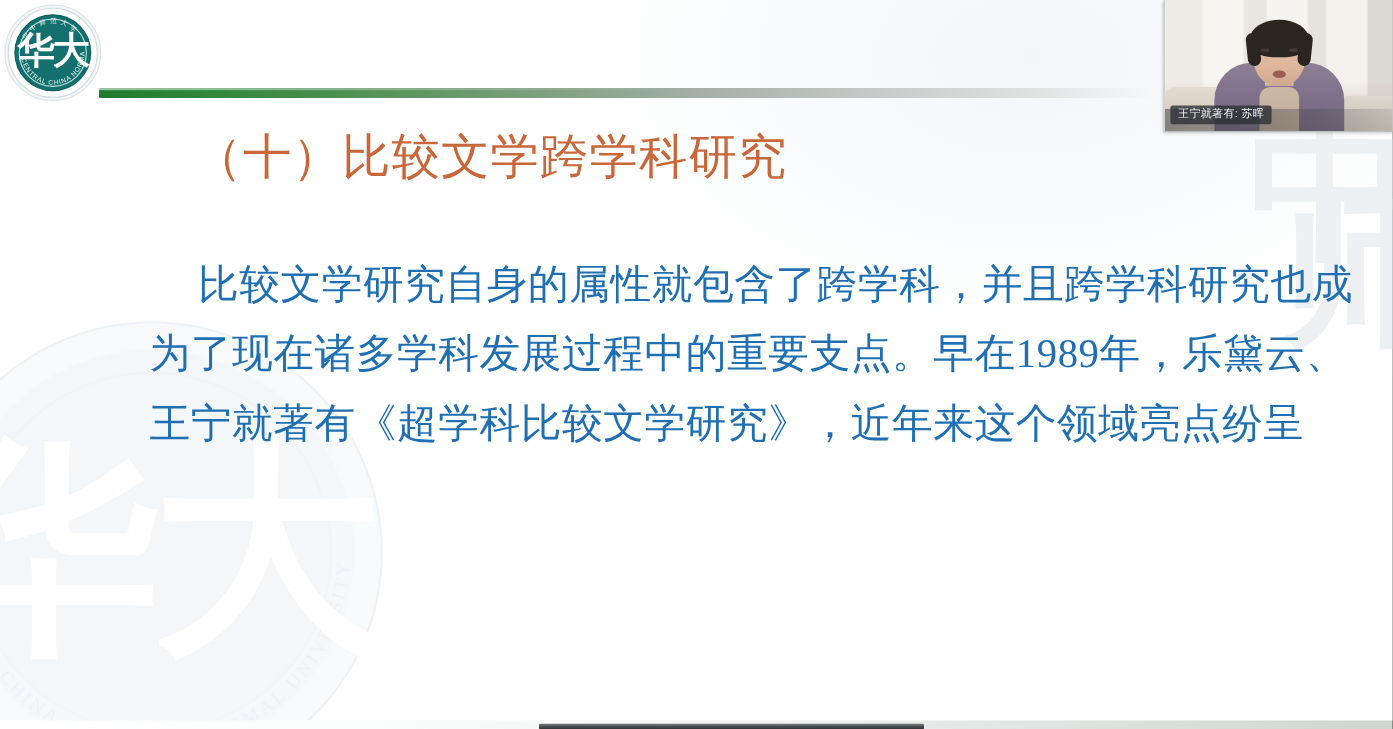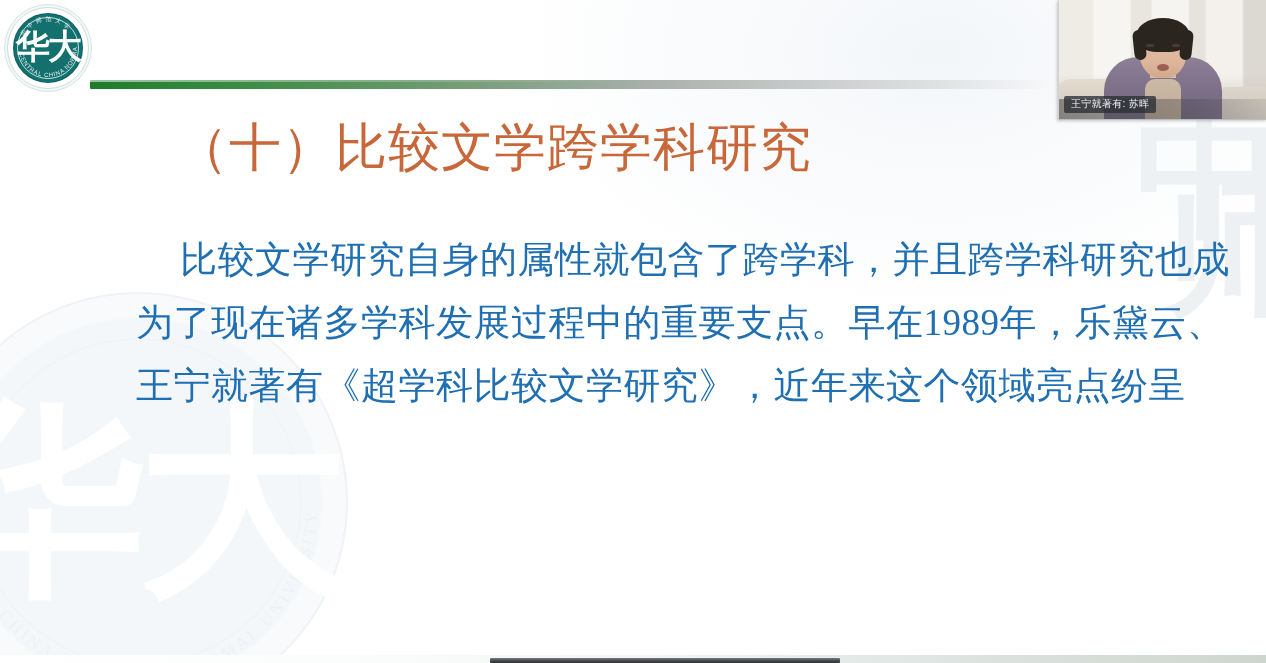--- a/index.html
+++ b/index.html
@@ -167,21 +167,21 @@
     left: 0; top: 0; right: 0;
     height: 2px;
     background: linear-gradient(90deg, rgba(255,255,255,.55), rgba(255,255,255,0) 55%);
   }
 
   
   .slide-title {
     position: absolute;
     left: 176px;
     top: 115px;
-    font-size: 52px;
+    font-size: 44px;
     line-height: 1.25;
     color: #c8673a;
     letter-spacing: 1px;
     white-space: nowrap;
     font-family: "Liberation Serif", "DejaVu Serif", serif;
   }
 
   
   .slide-body {
     position: absolute;

